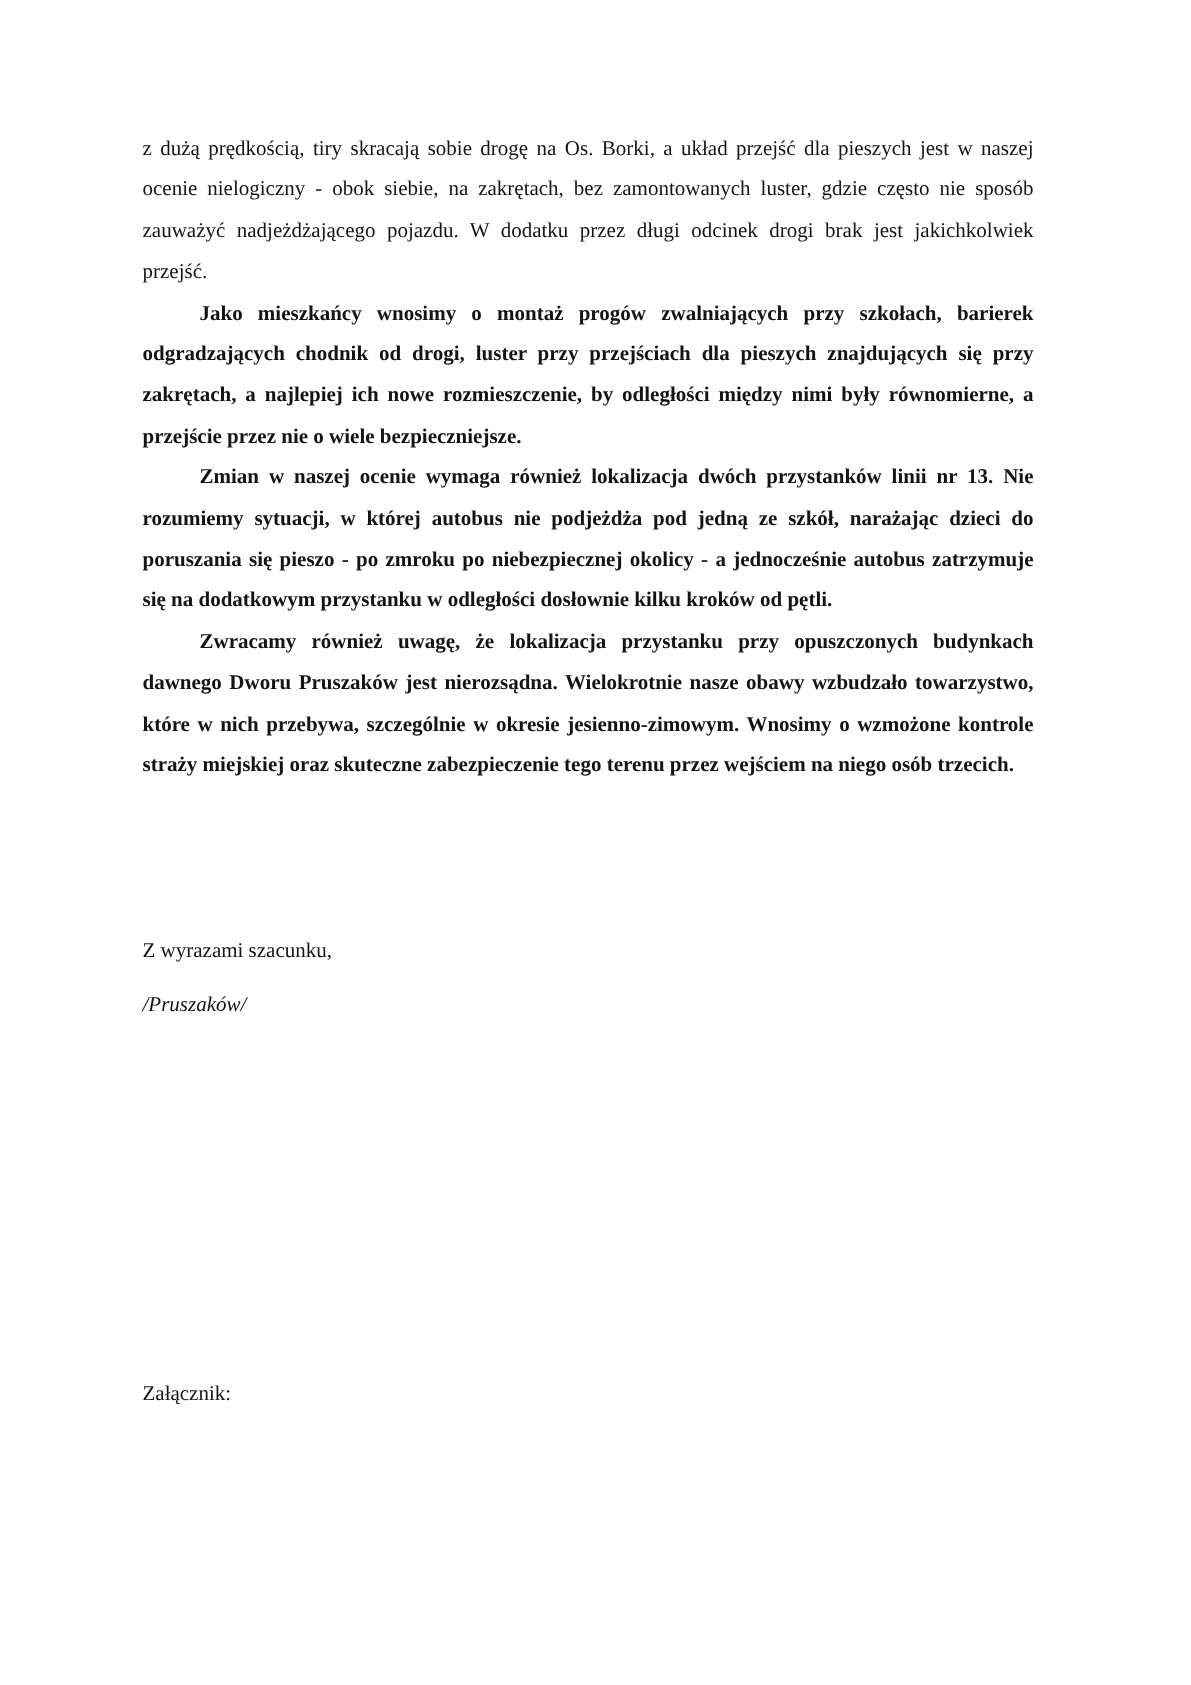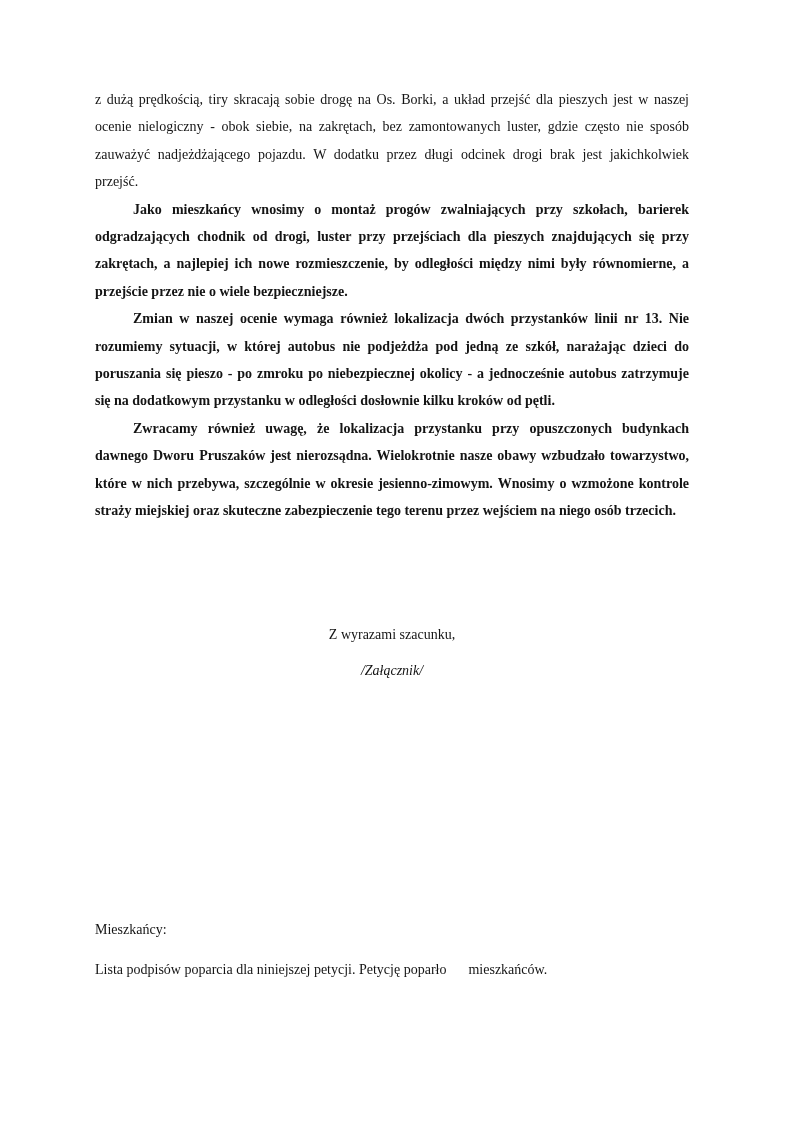--- a/index.html
+++ b/index.html
@@ -30,21 +30,21 @@
   }
   .body-text p.indent {
     text-indent: 38px;
     font-weight: bold;
   }
   .closing {
     position: absolute;
     left: 95px;
     top: 621px;
     width: 594px;
-    text-align: center;
+    text-align: left;
     font-size: 14px;
     line-height: 27.4px;
   }
   .closing .signature {
     margin-top: 9px;
     font-style: italic;
   }
   .attachment {
     position: absolute;
     left: 95px;
@@ -69,21 +69,20 @@
 
   <div class="body-text">
     <p>z dużą prędkością, tiry skracają sobie drogę na Os. Borki, a układ przejść dla pieszych jest w naszej ocenie nielogiczny - obok siebie, na zakrętach, bez zamontowanych luster, gdzie często nie sposób zauważyć nadjeżdżającego pojazdu. W dodatku przez długi odcinek drogi brak jest jakichkolwiek przejść.</p>
     <p class="indent">Jako mieszkańcy wnosimy o montaż progów zwalniających przy szkołach, barierek odgradzających chodnik od drogi, luster przy przejściach dla pieszych znajdujących się przy zakrętach, a najlepiej ich nowe rozmieszczenie, by odległości między nimi były równomierne, a przejście przez nie o wiele bezpieczniejsze.</p>
     <p class="indent">Zmian w naszej ocenie wymaga również lokalizacja dwóch przystanków linii nr 13. Nie rozumiemy sytuacji, w której autobus nie podjeżdża pod jedną ze szkół, narażając dzieci do poruszania się pieszo - po zmroku po niebezpiecznej okolicy - a jednocześnie autobus zatrzymuje się na dodatkowym przystanku w odległości dosłownie kilku kroków od pętli.</p>
     <p class="indent">Zwracamy również uwagę, że lokalizacja przystanku przy opuszczonych budynkach dawnego Dworu Pruszaków jest nierozsądna. Wielokrotnie nasze obawy wzbudzało towarzystwo, które w nich przebywa, szczególnie w okresie jesienno-zimowym. Wnosimy o wzmożone kontrole straży miejskiej oraz skuteczne zabezpieczenie tego terenu przez wejściem na niego osób trzecich.</p>
   </div>
 
   <div class="closing">
     <div>Z wyrazami szacunku,</div>
-    <div class="signature">/Załącznik/</div>
+    <div class="signature">/Pruszaków/</div>
   </div>
 
   <div class="attachment">
-    <div>Mieszkańcy:</div>
-    <div class="attachment-line"><span>Lista podpisów poparcia dla niniejszej petycji. Petycję poparło</span><span class="count-gap"></span><span>mieszkańców.</span></div>
+    <div>Załącznik:</div>
   </div>
 
 </div>
 
 </body></html>

